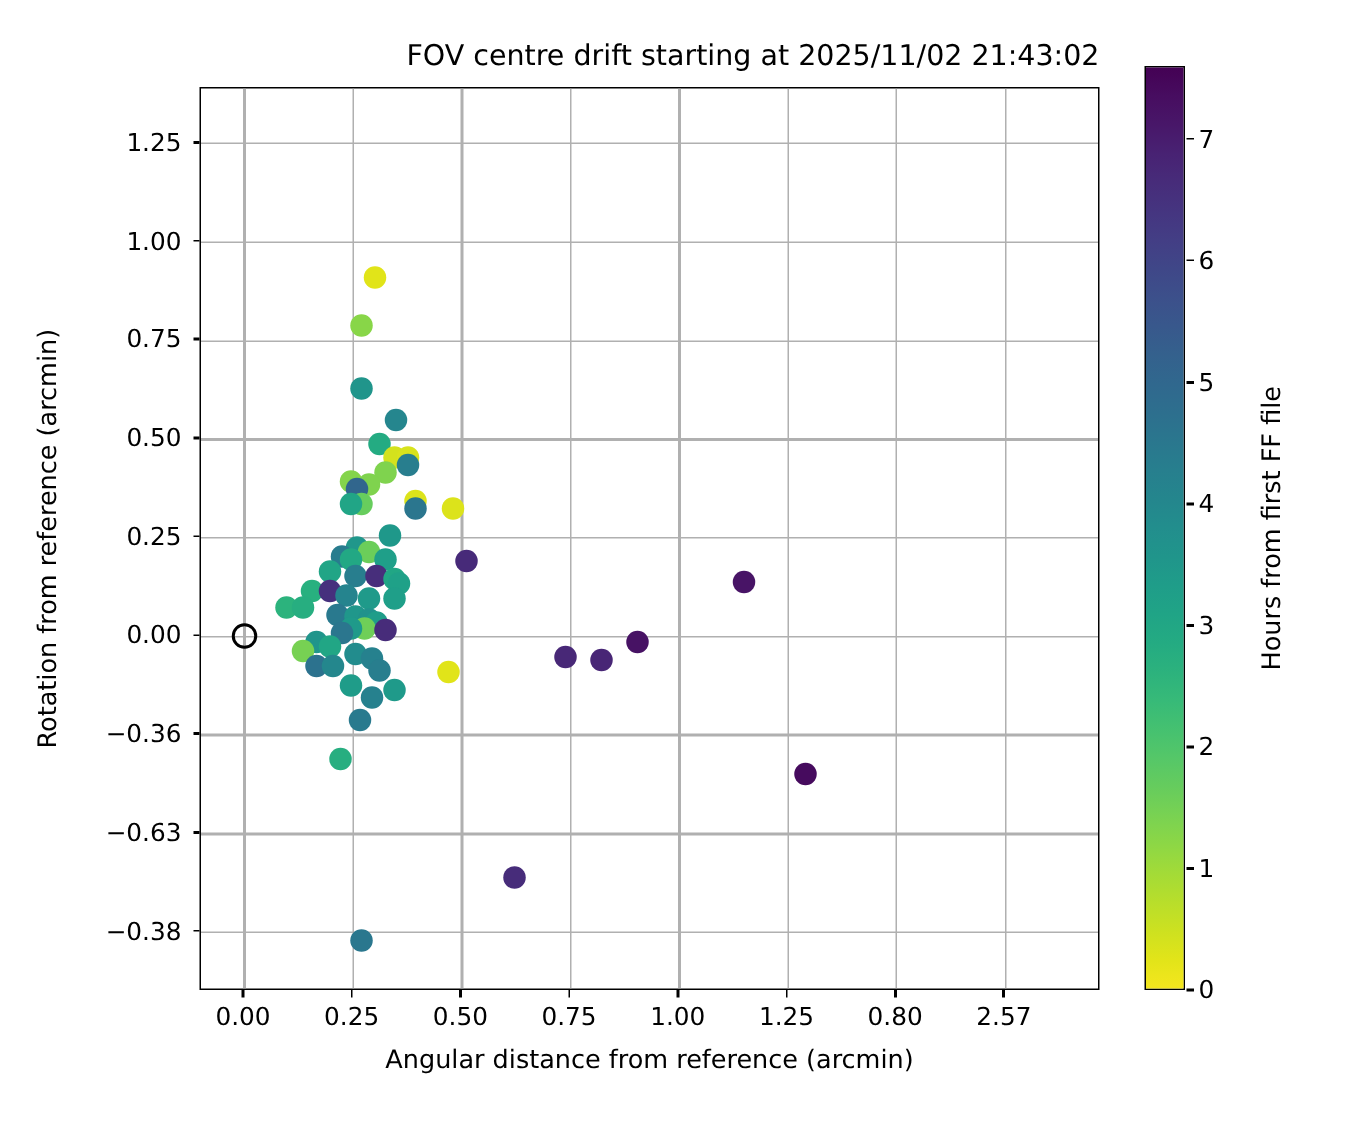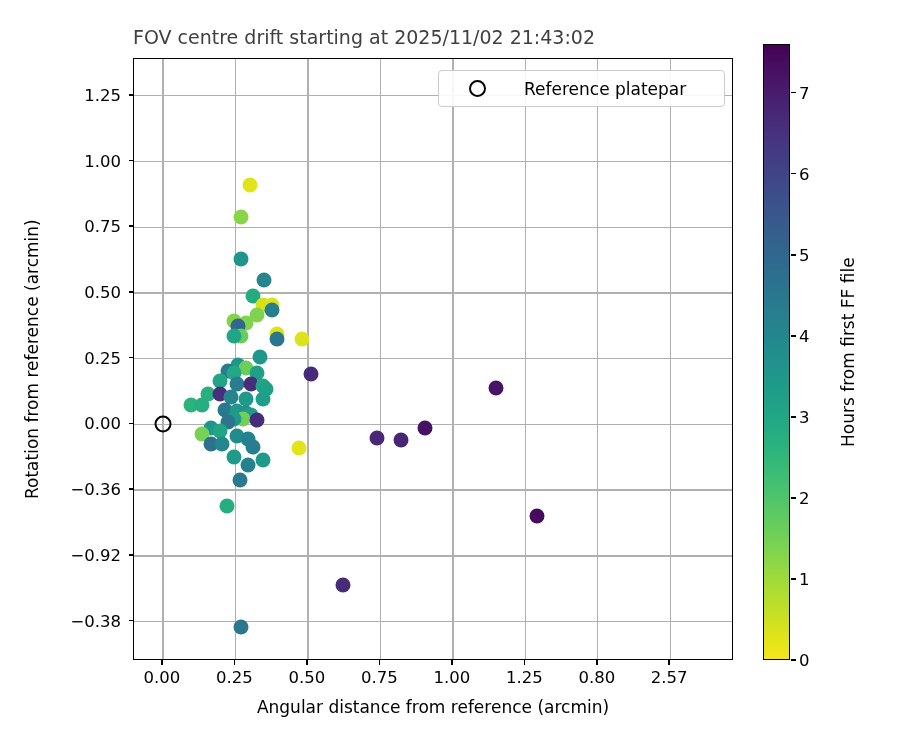--- a/index.html
+++ b/index.html
@@ -18,23 +18,23 @@
     position: absolute;
     left: 0; top: 0;
     width: 900px;
     height: 750px;
   }
   .chart-title {
     position: absolute;
     left: 133px;
     top: 26px;
     width: 600px;
-    text-align: left;
+    text-align: right;
     font-size: 19px;
-    color: #404040;
+    color: #000000;
     white-space: nowrap;
   }
   .axes-frame {
     position: absolute;
     left: 133px;
     top: 58px;
     width: 600px;
     height: 602px;
     border: 1.6px solid #000000;
     box-sizing: border-box;
@@ -292,44 +292,40 @@
       <div class="xticklabel" style="left: 451.841px;">1.00</div>
       <div class="tick-v" style="left: 523.504px;"></div>
       <div class="xticklabel" style="left: 524.304px;">1.25</div>
       <div class="tick-v" style="left: 595.968px;"></div>
       <div class="xticklabel" style="left: 596.768px;">0.80</div>
       <div class="tick-v" style="left: 668.432px;"></div>
       <div class="xticklabel" style="left: 669.232px;">2.57</div>
       <div class="tick-h" style="top: 619.768px;"></div>
       <div class="yticklabel" style="top: 620.568px;">−0.38</div>
       <div class="tick-h" style="top: 554.047px;"></div>
-      <div class="yticklabel" style="top: 554.847px;">−0.92</div>
+      <div class="yticklabel" style="top: 554.847px;">−0.63</div>
       <div class="tick-h" style="top: 488.327px;"></div>
       <div class="yticklabel" style="top: 489.127px;">−0.36</div>
       <div class="tick-h" style="top: 422.606px;"></div>
       <div class="yticklabel" style="top: 423.406px;">0.00</div>
       <div class="tick-h" style="top: 356.886px;"></div>
       <div class="yticklabel" style="top: 357.686px;">0.25</div>
       <div class="tick-h" style="top: 291.165px;"></div>
       <div class="yticklabel" style="top: 291.965px;">0.50</div>
       <div class="tick-h" style="top: 225.445px;"></div>
       <div class="yticklabel" style="top: 226.245px;">0.75</div>
       <div class="tick-h" style="top: 159.724px;"></div>
       <div class="yticklabel" style="top: 160.524px;">1.00</div>
       <div class="tick-h" style="top: 94.0035px;"></div>
       <div class="yticklabel" style="top: 94.8035px;">1.25</div>
     </div>
 
   <div class="xlabel">Angular distance from reference (arcmin)</div>
   <div class="ylabel" style="top: 499px;">Rotation from reference (arcmin)</div>
 
-  <div class="legend">
-    <div class="legend-marker"></div>
-    <div class="legend-label">Reference platepar</div>
-  </div>
 
   <div class="cbar-outer">
     <div class="cbar-grad" id="cbar-grad" style="background: linear-gradient(to top, rgb(244, 230, 30) 0%, rgb(226, 228, 25) 3.13%, rgb(205, 225, 32) 6.25%, rgb(184, 222, 43) 9.38%, rgb(163, 219, 55) 12.5%, rgb(141, 215, 69) 15.63%, rgb(121, 210, 82) 18.75%, rgb(102, 204, 93) 21.88%, rgb(85, 199, 104) 25%, rgb(69, 193, 112) 28.13%, rgb(55, 186, 120) 31.25%, rgb(44, 178, 125) 34.38%, rgb(36, 171, 130) 37.5%, rgb(32, 164, 134) 40.63%, rgb(31, 157, 137) 43.75%, rgb(32, 149, 139) 46.88%, rgb(34, 142, 141) 50%, rgb(36, 134, 141) 53.13%, rgb(39, 127, 142) 56.25%, rgb(42, 119, 142) 59.38%, rgb(45, 111, 142) 62.5%, rgb(48, 104, 142) 65.63%, rgb(52, 97, 141) 68.75%, rgb(56, 88, 140) 71.88%, rgb(60, 80, 139) 75%, rgb(63, 71, 136) 78.13%, rgb(67, 62, 133) 81.25%, rgb(69, 53, 128) 84.38%, rgb(71, 44, 122) 87.5%, rgb(72, 34, 115) 90.63%, rgb(72, 23, 105) 93.75%, rgb(71, 13, 96) 96.88%, rgb(68, 1, 84) 100%);"></div>
   </div>
   <div id="cbar-ticks-layer">
       <div class="cbar-tick" style="top: 659.2px;"></div>
       <div class="cbar-ticklabel" style="top: 660px;">0</div>
       <div class="cbar-tick" style="top: 578.147px;"></div>
       <div class="cbar-ticklabel" style="top: 578.947px;">1</div>
       <div class="cbar-tick" style="top: 497.095px;"></div>

